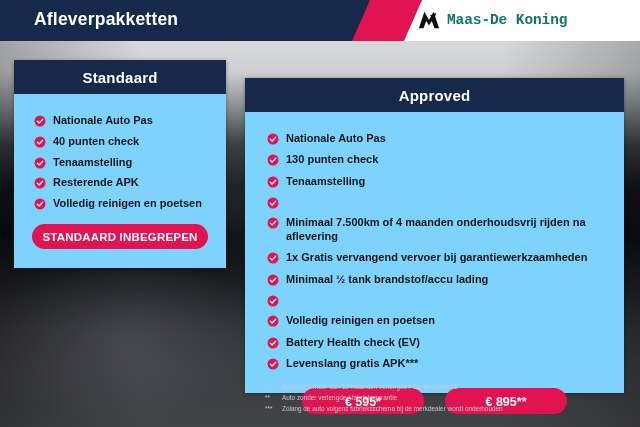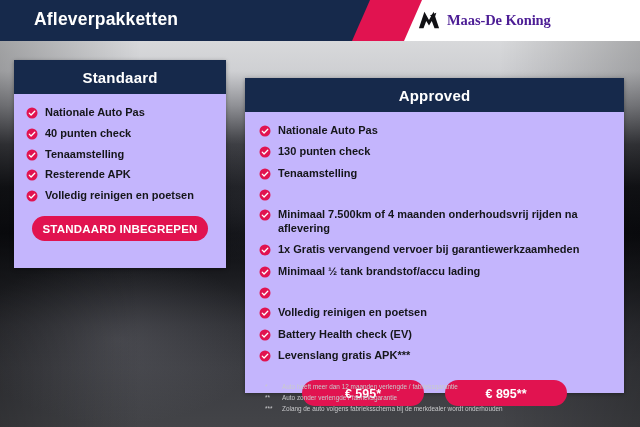--- a/index.html
+++ b/index.html
@@ -43,43 +43,43 @@
   .header-title{
     position:absolute;left:34px;top:9px;
     color:#ffffff;font-size:17.5px;font-weight:bold;letter-spacing:.2px;
     font-family:"Liberation Sans", sans-serif;
   }
   .brand{
     position:absolute;left:418px;top:10px;display:flex;align-items:center;gap:7px;
   }
   .brand-mark{width:22px;height:20px;display:block;}
   .brand-name{
-    color:#4c1d95;font-size:14.5px;font-weight:bold;letter-spacing:-.1px;
-    font-family:Liberation Serif, serif;white-space:nowrap;
+    color:#0f766e;font-size:14.5px;font-weight:bold;letter-spacing:-.1px;
+    font-family:Liberation Mono, monospace;white-space:nowrap;
   }
   
   .card{
-    position:absolute;background:#c4b5fd;
+    position:absolute;background:#7dd3fc;
     box-shadow:0 1px 4px rgba(0,0,0,.35);
   }
   .card-std{left:14px;top:60px;width:212px;height:208px;}
   .card-app{left:245px;top:78px;width:379px;height:315px;}
 
   .card-head{
     background:#16294b;color:#ffffff;
     display:flex;align-items:center;justify-content:center;
     font-size:15px;font-weight:bold;letter-spacing:.2px;
   }
   .card-std .card-head{height:34px;}
   .card-app .card-head{height:34px;}
 
   .card-body{padding:12px 12px 0 12px;}
   .card-app .card-body{padding:12px 14px 0 14px;}
 
-  ul.feats{list-style:none;margin:0;padding:0;}
+  ul.feats{list-style:none;margin:8px;padding:0;}
   ul.feats li{
     display:flex;align-items:flex-start;gap:7px;
     margin:0 0 7px 0;
     font-size:11px;font-weight:bold;color:#15161a;line-height:1.25;
   }
   .card-app ul.feats li{margin-bottom:7.5px;font-size:11px;}
   .chk{
     flex:0 0 auto;width:12px;height:12px;margin-top:1px;display:block;
   }
   .feat-txt{display:block;}

